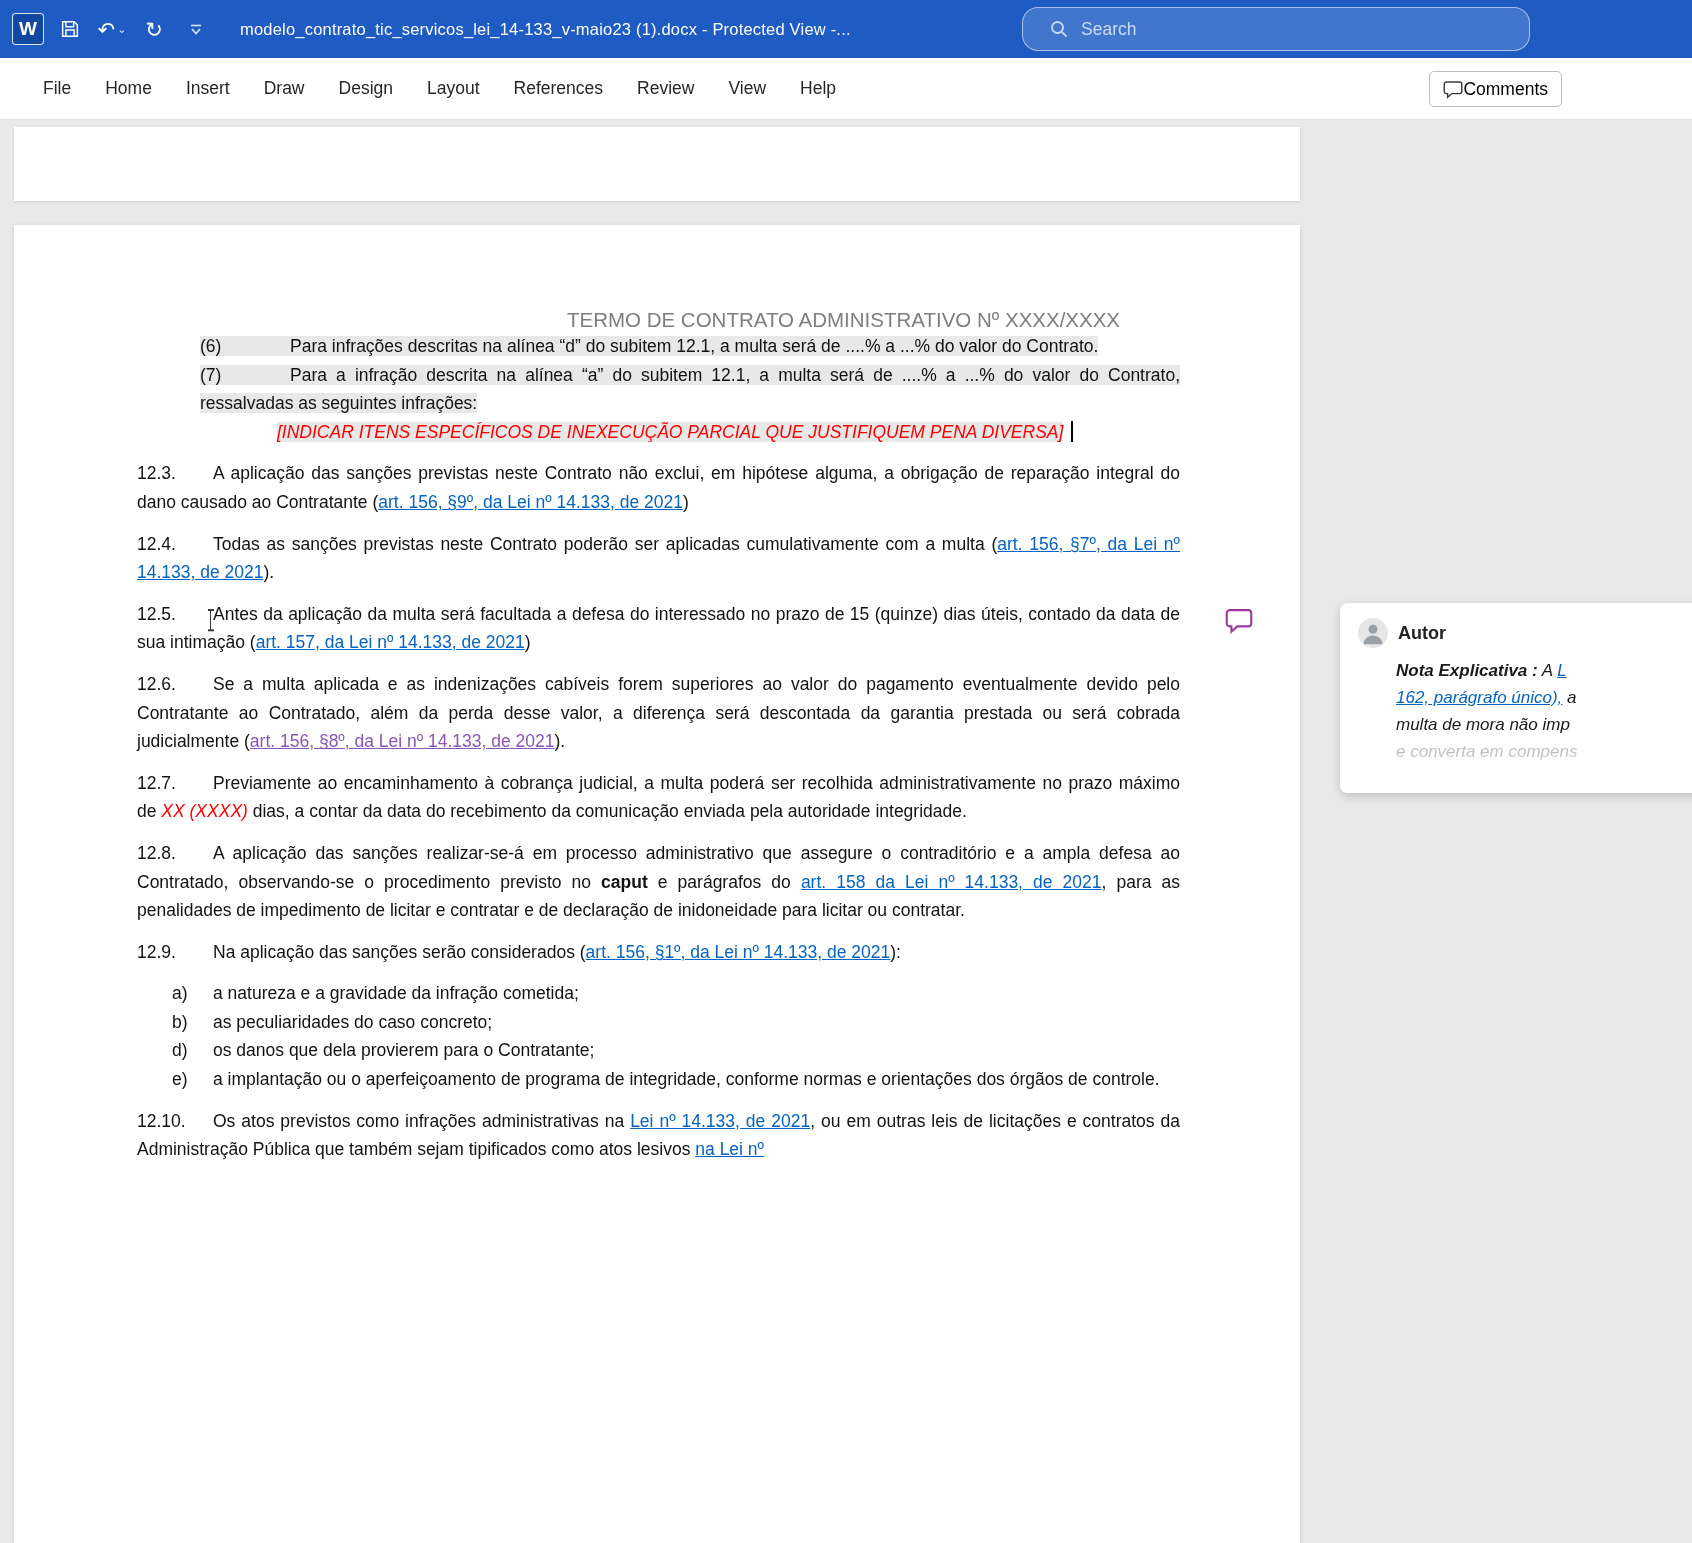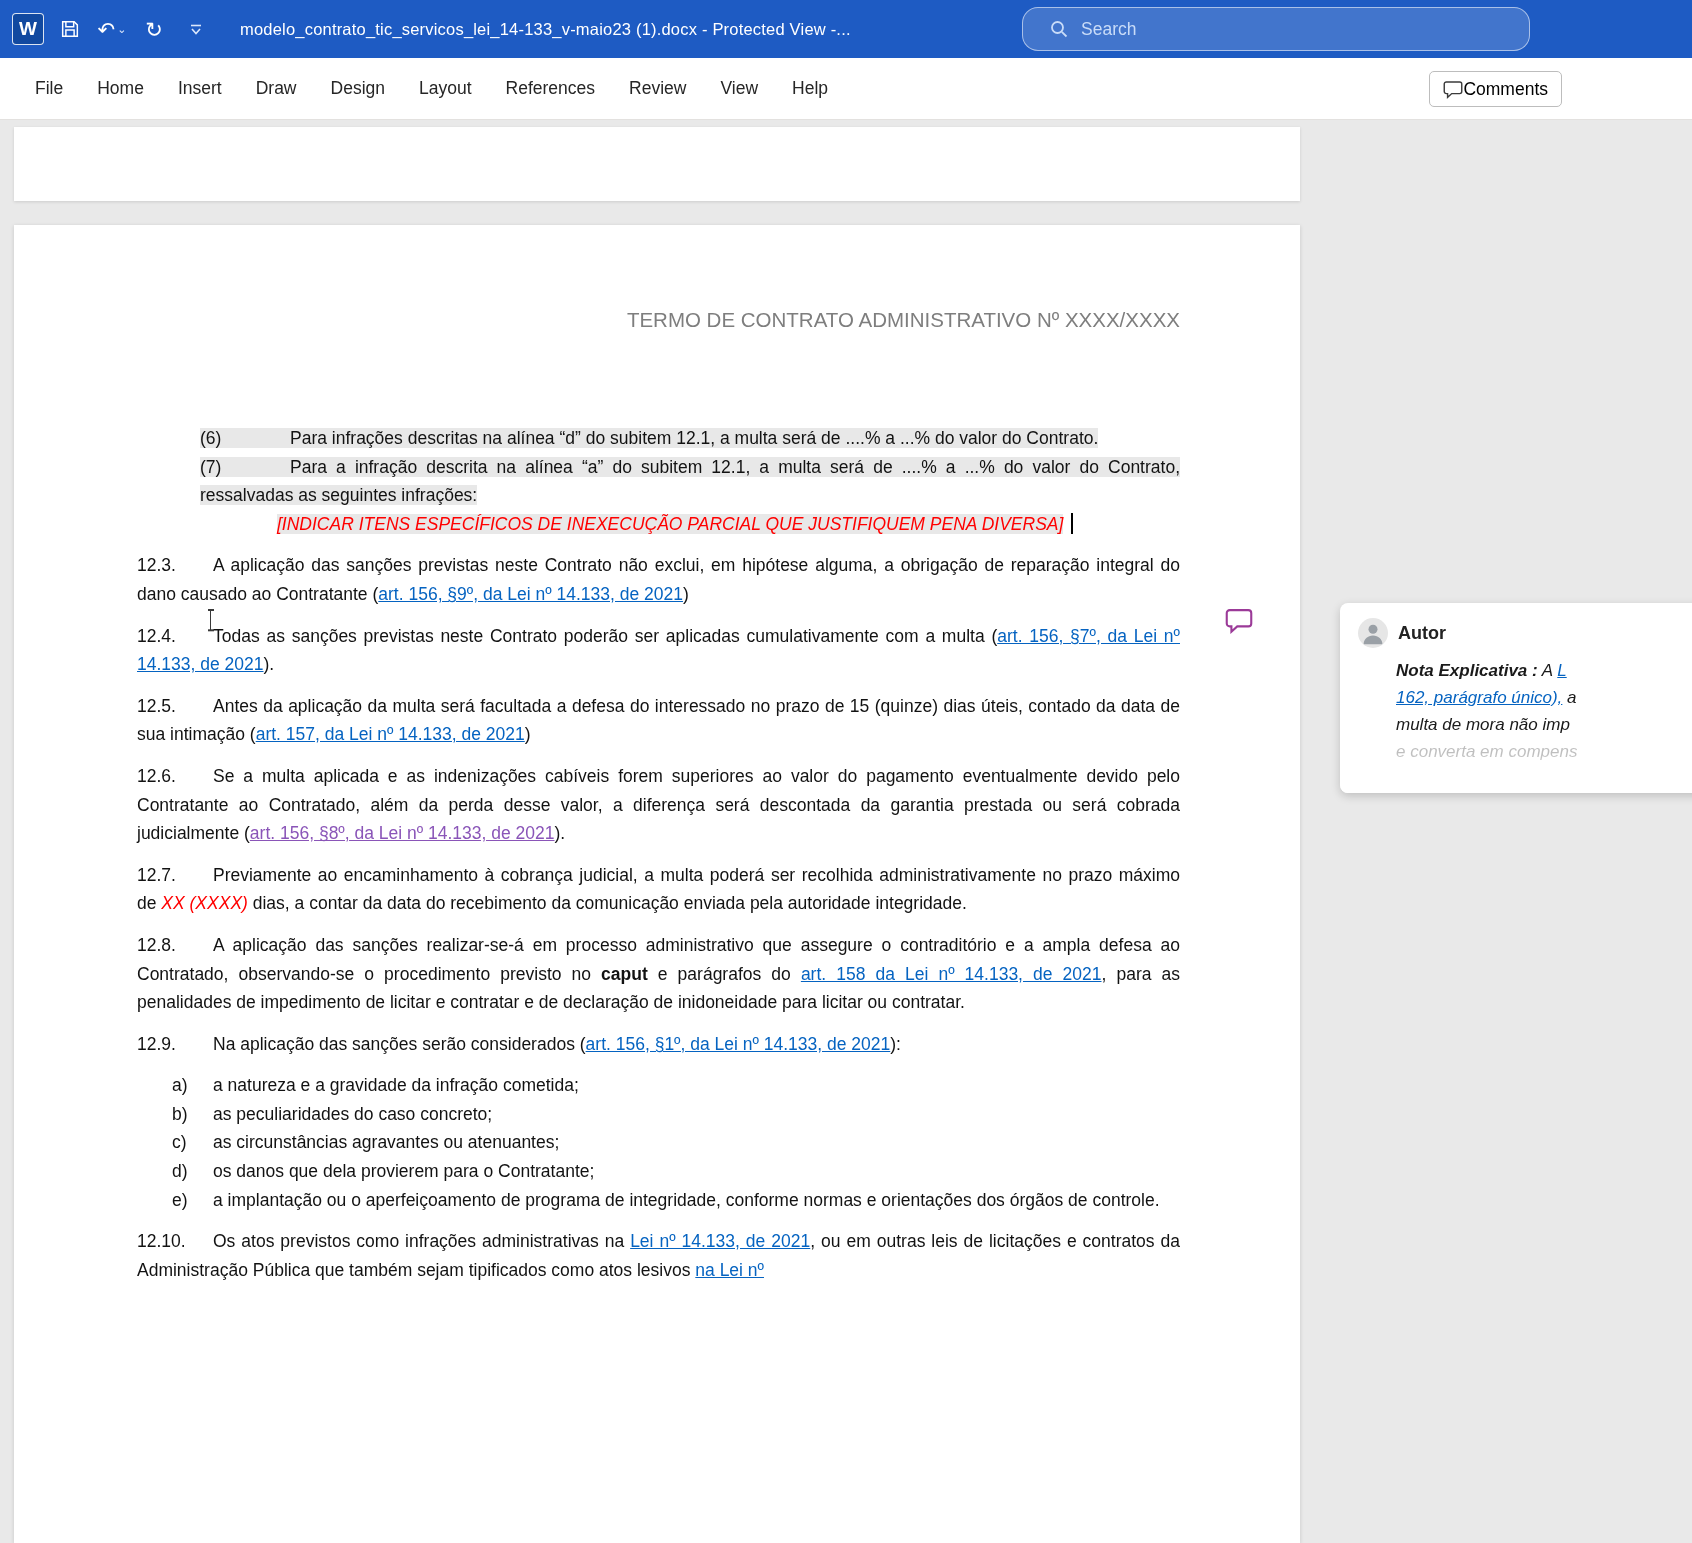--- a/index.html
+++ b/index.html
@@ -21,40 +21,40 @@
   .tb-title { margin-left:26px; font-size:16.5px; color:#fff; white-space:nowrap;
               letter-spacing:.2px; }
   .searchbox { position:absolute; left:1022px; top:7px; width:508px; height:44px;
                background:rgba(255,255,255,.16); border:1px solid rgba(255,255,255,.55);
                border-radius:16px; display:flex; align-items:center; gap:12px;
                padding-left:26px; color:#c9dcf8; font-size:17.5px; cursor:text; }
 
   
   .ribbon { position:absolute; top:58px; left:0; width:100%; height:62px;
             background:#ffffff; border-bottom:1px solid #e3e1df; }
-  .tabs { display:flex; align-items:center; height:100%; padding-left:18px;
+  .tabs { display:flex; align-items:center; height:100%; padding-left:26px;
           font-size:17.5px; color:#262626; }
   .tab { padding:0 17px; height:100%; display:flex; align-items:center; cursor:pointer; }
   .comments-btn { position:absolute; right:130px; top:13px; height:36px;
                   display:flex; align-items:center; border:1px solid #bdbdbd;
                   border-radius:5px; padding:0 13px; font-size:17.5px; color:#000000;
                   background:#fff; cursor:pointer; }
 
   
   .canvas { position:absolute; top:120px; left:0; width:100%; height:1423px; background:#e9e9e9; }
   .page-prev { position:absolute; top:7px; left:14px; width:1286px; height:74px;
                background:#fff; box-shadow:0 1px 3px rgba(0,0,0,.12); }
   .page { position:absolute; top:105px; left:14px; width:1286px; height:1318px;
           background:#fff; box-shadow:0 1px 4px rgba(0,0,0,.15);
           padding:82px 120px 0 123px; overflow:hidden; }
 
   
   .doc { width:1043px; font-size:17.5px; line-height:28.6px; color:#121212; }
-  .dtitle { color:#7e7e7e; font-size:20.5px; line-height:25px; text-align:right;
-            margin-left:370px; margin-bottom:92px; white-space:nowrap; }
+  .dtitle { color:#7e7e7e; font-size:20.5px; line-height:25px; text-align:center;
+            margin-left:370px; white-space:nowrap; }
   p.para, p.item, p.rednote, p.ditem { text-align:justify; text-align-last:left; }
   p.para { margin:8px 0 13px 0; }
   p.item { margin:0 0 0 63px; }
   .num6 { display:inline-block; width:90px; }
   p.rednote { margin:0 0 13px 140px; color:#ff0000; font-style:italic; }
   .num { display:inline-block; width:76px; }
   .hl { background:#e8e8e8; }
   .lnk { color:#0563c1; text-decoration:underline; cursor:pointer; }
   .lnk-v { color:#8a55b8; text-decoration:underline; cursor:pointer; }
   .redtxt { color:#ff0000; font-style:italic; }
@@ -175,21 +175,20 @@
 
       <p class="para"><span class="num">12.7.</span><span>Previamente ao encaminhamento à cobrança judicial, a multa poderá ser recolhida administrativamente no prazo máximo de </span><span class="redtxt">XX (XXXX)</span><span> dias, a contar da data do recebimento da comunicação enviada pela autoridade integridade.</span></p>
 
       <p class="para"><span class="num">12.8.</span><span>A aplicação das sanções realizar-se-á em processo administrativo que assegure o contraditório e a ampla defesa ao Contratado, observando-se o procedimento previsto no </span><span class="boldtxt">caput</span><span> e parágrafos do </span><a class="lnk">art. 158 da Lei nº 14.133, de 2021</a><span>, para as penalidades de impedimento de licitar e contratar e de declaração de inidoneidade para licitar ou contratar.</span></p>
 
       <p class="para"><span class="num">12.9.</span><span>Na aplicação das sanções serão considerados (</span><a class="lnk">art. 156, §1º, da Lei nº 14.133, de 2021</a><span>):</span></p>
 
       <div class="dlist">
         <p class="ditem"><span class="letter">a)</span><span>a natureza e a gravidade da infração cometida;</span></p>
         <p class="ditem"><span class="letter">b)</span><span>as peculiaridades do caso concreto;</span></p>
-        <p class="ditem"><span class="letter">c)</span><span>as circunstâncias agravantes ou atenuantes;</span></p>
         <p class="ditem"><span class="letter">d)</span><span>os danos que dela provierem para o Contratante;</span></p>
         <p class="ditem"><span class="letter">e)</span><span>a implantação ou o aperfeiçoamento de programa de integridade, conforme normas e orientações dos órgãos de controle.</span></p>
       </div>
 
       <p class="para"><span class="num">12.10.</span><span>Os atos previstos como infrações administrativas na </span><a class="lnk">Lei nº 14.133, de 2021</a><span>, ou em outras leis de licitações e contratos da Administração Pública que também sejam tipificados como atos lesivos </span><a class="lnk">na Lei nº</a></p>
 
     </div>
   </div>
 </div>
 

